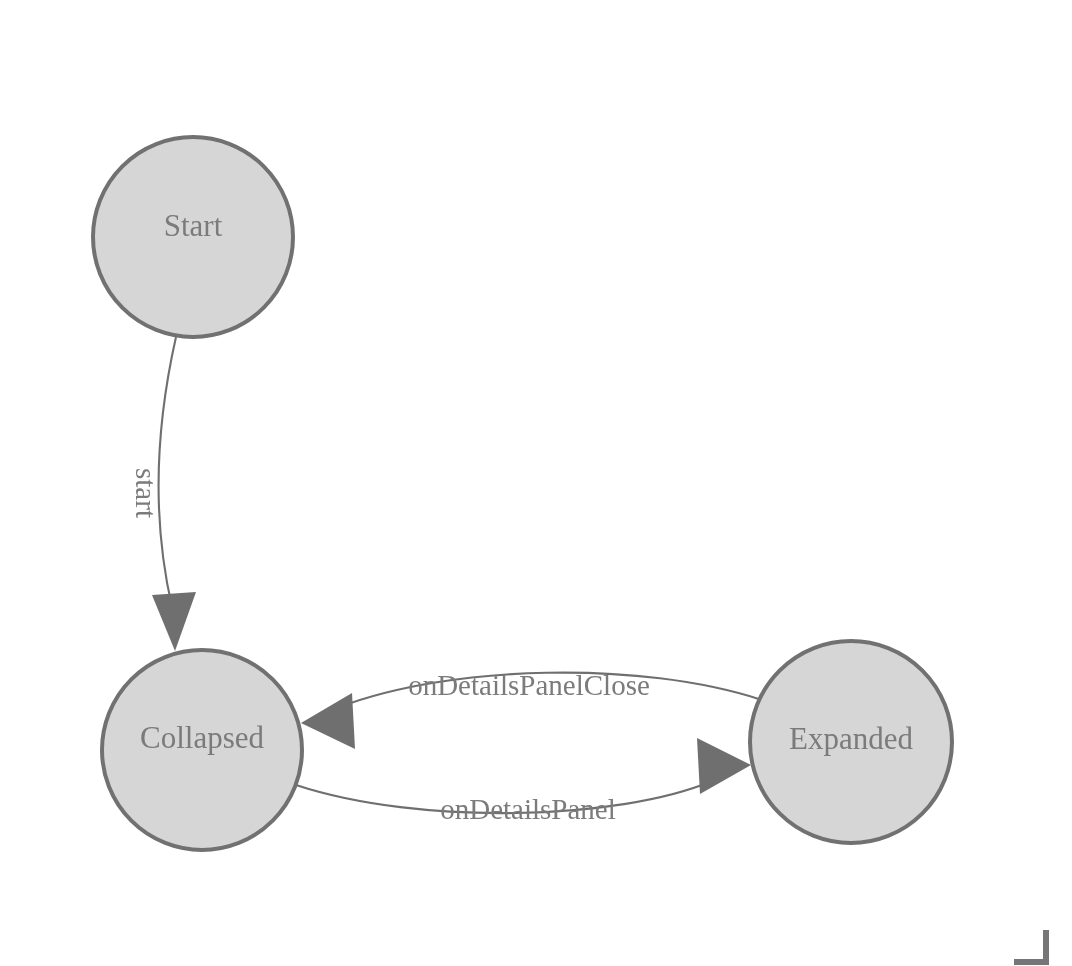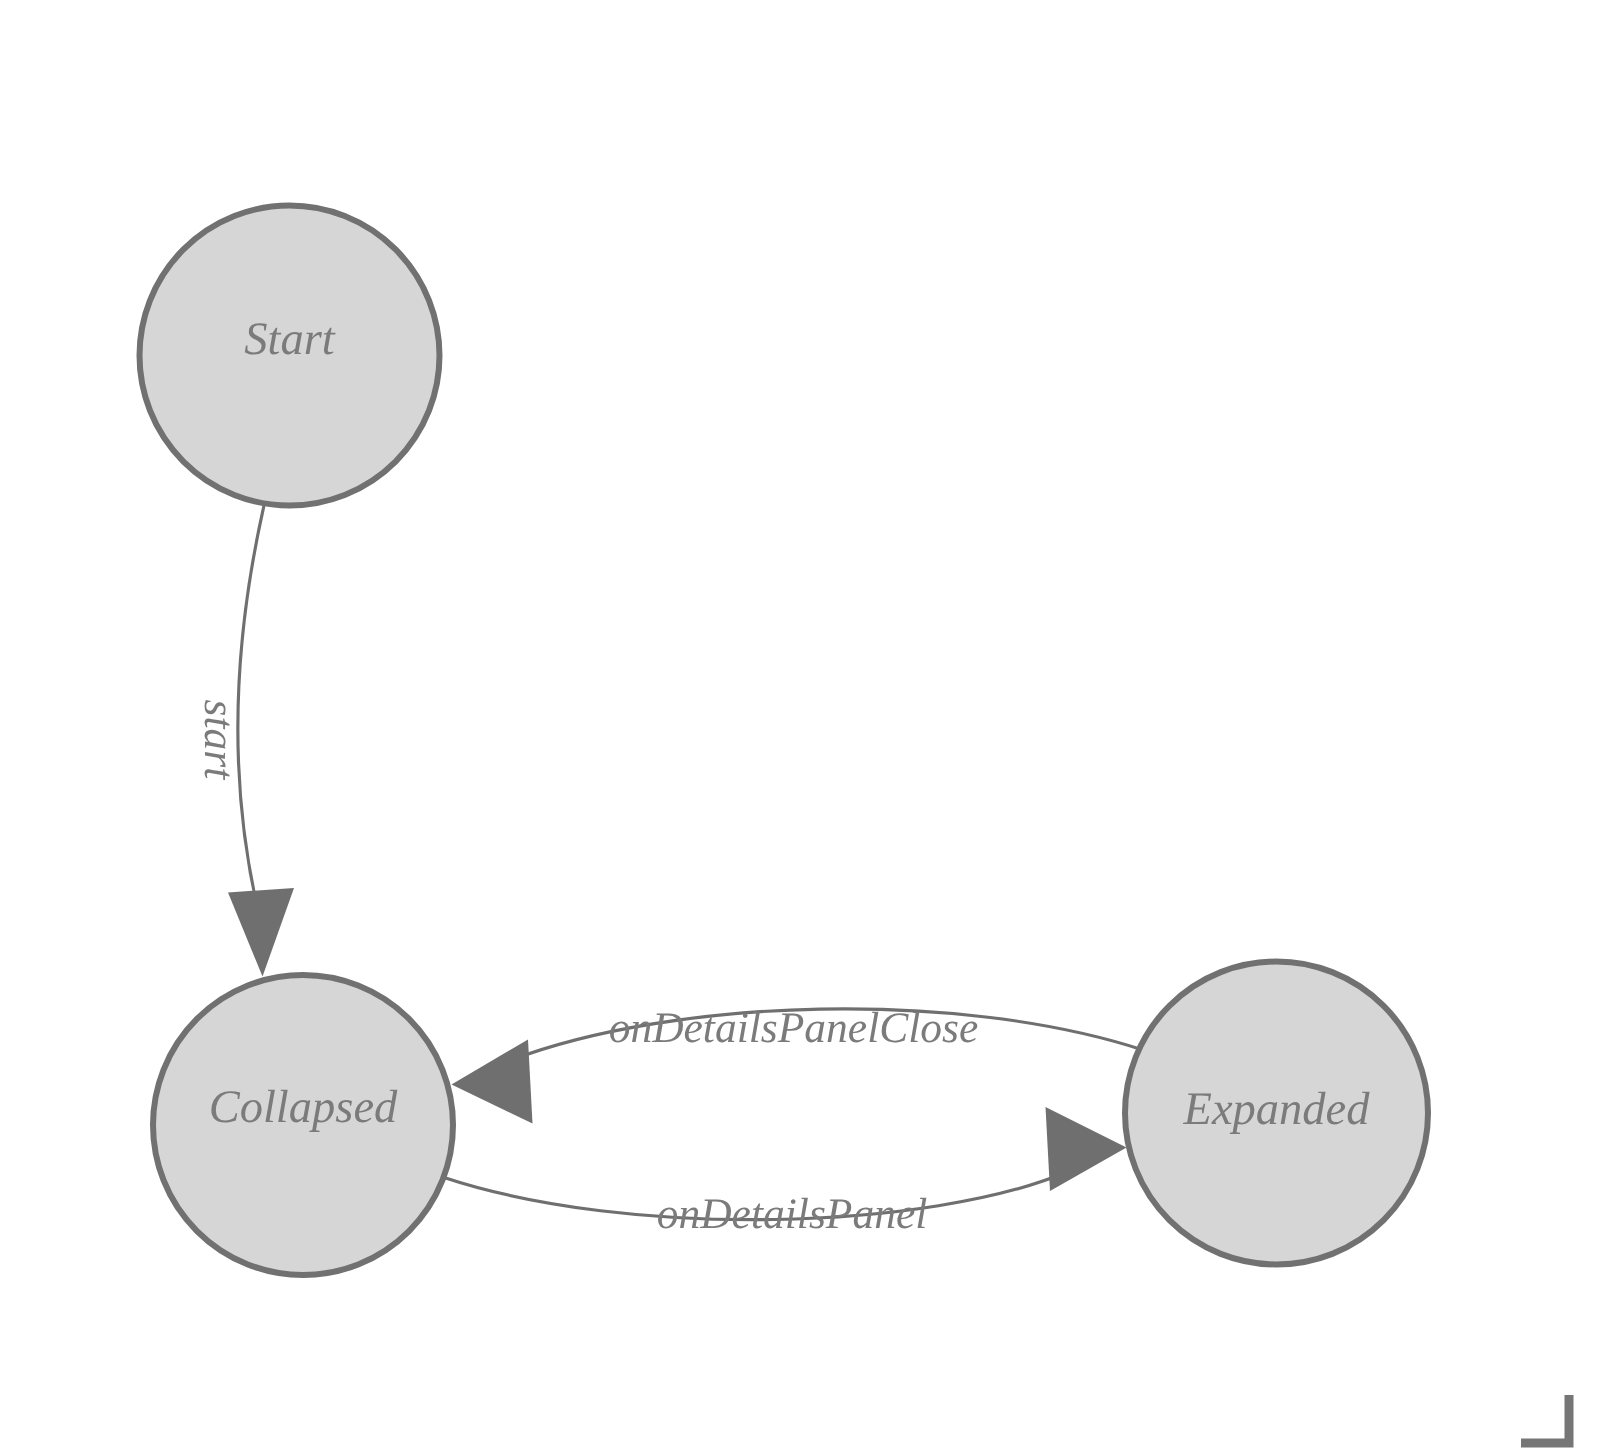--- a/index.html
+++ b/index.html
@@ -9,21 +9,20 @@
   }
   body {
     font-family: "Liberation Serif", "DejaVu Serif", serif;
   }
   #canvas {
     position: relative;
     width: 1072px;
     height: 966px;
     background: #ffffff;
     overflow: hidden;
-    font-style: italic;
   }
   #diagram-svg {
     position: absolute;
     top: 0;
     left: 0;
     width: 1072px;
     height: 966px;
   }
   .node-shape {
     fill: #d6d6d6;

